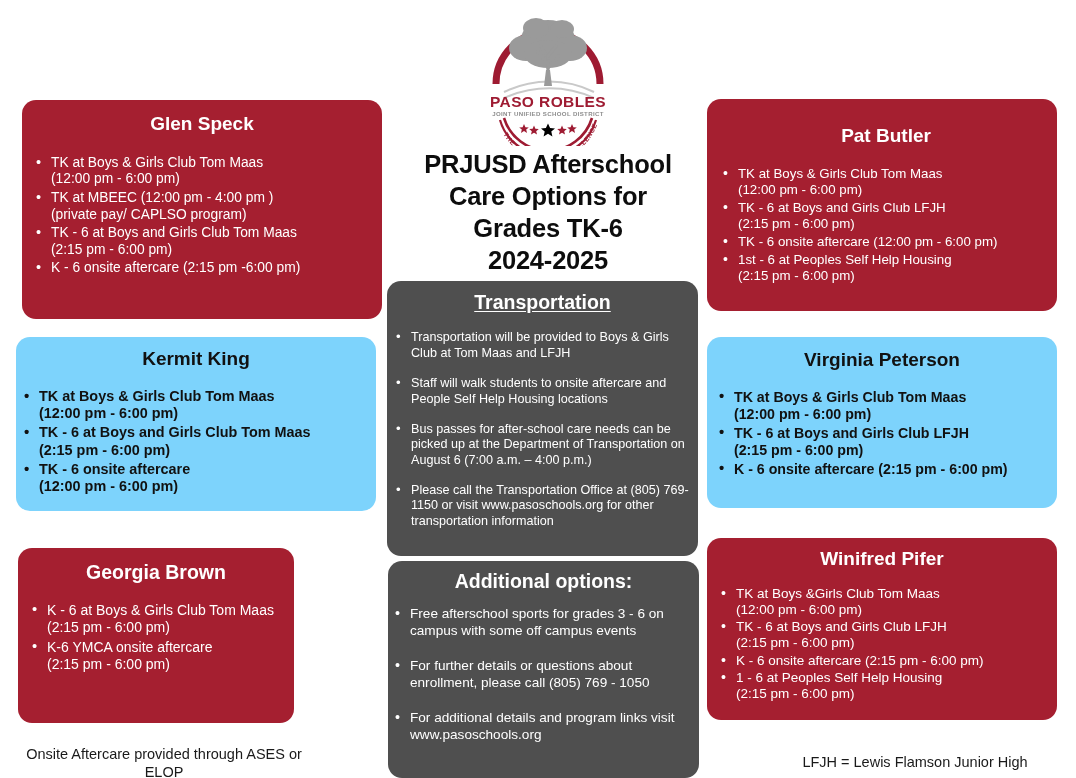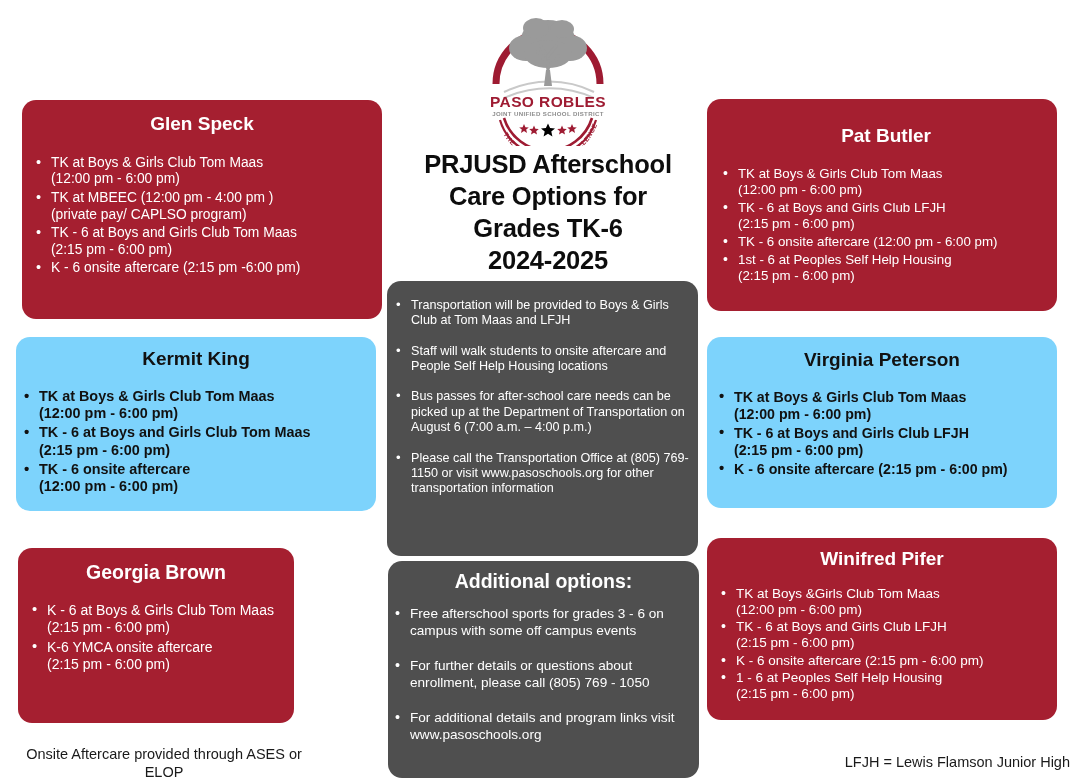--- a/index.html
+++ b/index.html
@@ -145,21 +145,21 @@
   #card-additional ul.bullets li { margin-bottom: 18px; line-height: 1.25; }
 
   
   .footnote {
     position: absolute;
     color: #1a1a1a;
     font-size: 14.5px;
     line-height: 1.25;
   }
   #footnote-left  { left: 14px;  top: 745px; width: 300px; text-align: center; }
-  #footnote-right { left: 760px; top: 753px; width: 310px; text-align: right; }
+  #footnote-right { left: 760px; top: 753px; width: 310px; text-align: center; }
 </style>
 </head>
 <body>
 
 <div class="canvas">
 
   <div class="logo-wrap">
     <svg width="140" height="140" viewBox="0 0 140 140">
 
       <path d="M18 78 A52 52 0 0 1 122 78" fill="none" stroke="#9E1B32" stroke-width="7"></path>
@@ -261,20 +261,21 @@
     <div class="card-title">Winifred Pifer</div>
     <ul class="bullets">
       <li><span>TK at Boys &amp;Girls Club Tom Maas</span><span class="sub">(12:00 pm - 6:00 pm)</span></li>
       <li><span>TK - 6 at Boys and Girls Club LFJH</span><span class="sub">(2:15 pm - 6:00 pm)</span></li>
       <li><span>K - 6 onsite aftercare (2:15 pm - 6:00 pm)</span></li>
       <li><span>1 - 6 at Peoples Self Help Housing</span><span class="sub">(2:15 pm - 6:00 pm)</span></li>
     </ul>
   </div>
 
   <div class="card dark" id="card-transportation">
+    <div class="card-title underline">Transportation</div>
     <ul class="bullets">
       <li>Transportation will be provided to Boys &amp; Girls Club at Tom Maas and LFJH</li>
       <li>Staff will walk students to onsite aftercare and People Self Help Housing locations</li>
       <li>Bus passes for after-school care needs can be picked up at the Department of Transportation on August 6 (7:00 a.m. – 4:00 p.m.)</li>
       <li>Please call the Transportation Office at (805) 769-1150 or  visit www.pasoschools.org for other transportation information</li>
     </ul>
   </div>
 
   <div class="card dark" id="card-additional">
     <div class="card-title">Additional options:</div>

